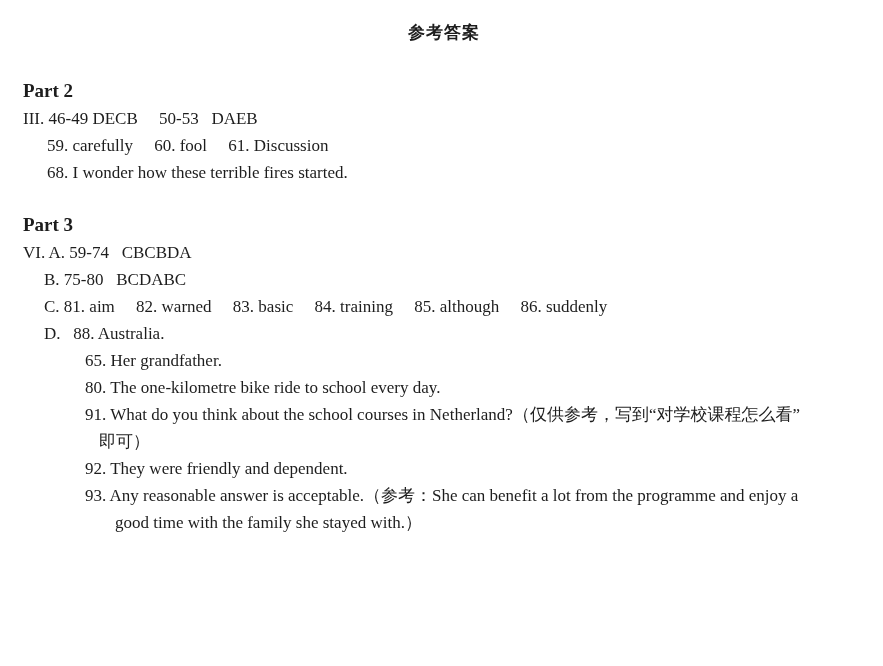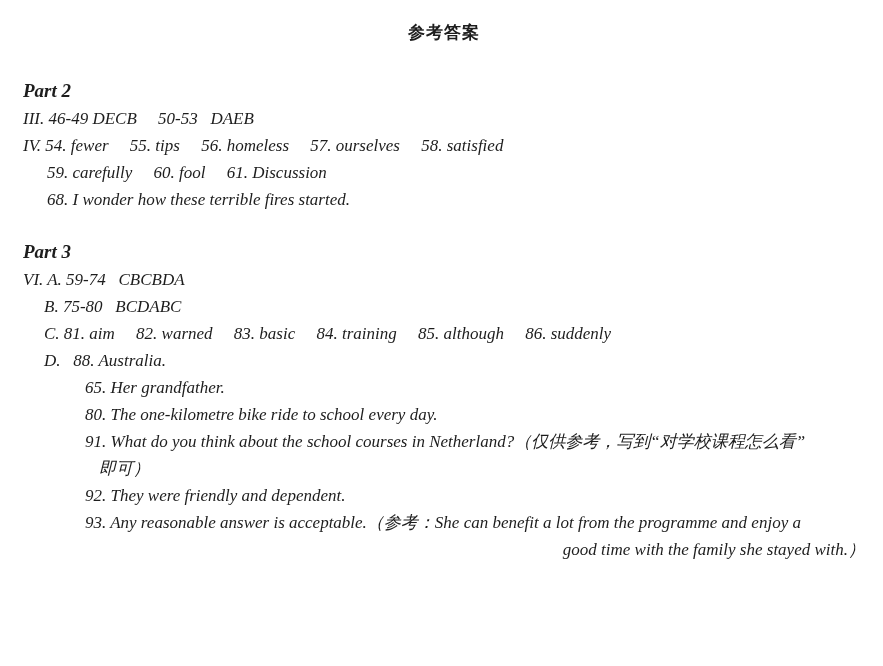--- a/index.html
+++ b/index.html
@@ -22,52 +22,51 @@
   }
   .doc-title {
     text-align: center;
     font-weight: bold;
     font-size: 17px;
     letter-spacing: 1px;
     margin: 0 0 0 0;
     line-height: 22px;
     font-family: Liberation Serif, serif;
   }
-  .section { margin: 0; font-style: italic; }
+  .section { margin: 0; }
   .section-part2 { margin-top: 33px; }
   .section-part3 { margin-top: 25px; }
   .part-heading {
     font-weight: bold;
     font-size: 19px;
     line-height: 28px;
     margin: 0;
   }
   .line {
     white-space: pre-wrap;
     margin: 0;
   }
   .ind-0  { padding-left: 0; }
   .ind-21 { padding-left: 21px; }
   .ind-24 { padding-left: 24px; }
   .ind-45 { padding-left: 45px; }
   .ind-62 { padding-left: 62px; }
   .ind-76 { padding-left: 76px; }
-  .ind-92 { padding-left: 92px; text-align: right; }
+  .ind-92 { padding-left: 92px; }
 </style>
 </head>
 <body>
 
 <div class="page">
 
   <h1 class="doc-title">参考答案</h1>
 
   <div class="section section-part2">
     <h2 class="part-heading">Part 2</h2>
     <div class="line ind-0">III. 46-49 DECB     50-53   DAEB</div>
-    <div class="line ind-0">IV. 54. fewer     55. tips     56. homeless     57. ourselves     58. satisfied</div>
     <div class="line ind-24">59. carefully     60. fool     61. Discussion</div>
     <div class="line ind-24">68. I wonder how these terrible fires started.</div>
   </div>
 
   <div class="section section-part3">
     <h2 class="part-heading">Part 3</h2>
     <div class="line ind-0">VI. A. 59-74   CBCBDA</div>
     <div class="line ind-21">B. 75-80   BCDABC</div>
     <div class="line ind-21">C. 81. aim     82. warned     83. basic     84. training     85. although     86. suddenly</div>
     <div class="line ind-21">D.   88. Australia.</div>

